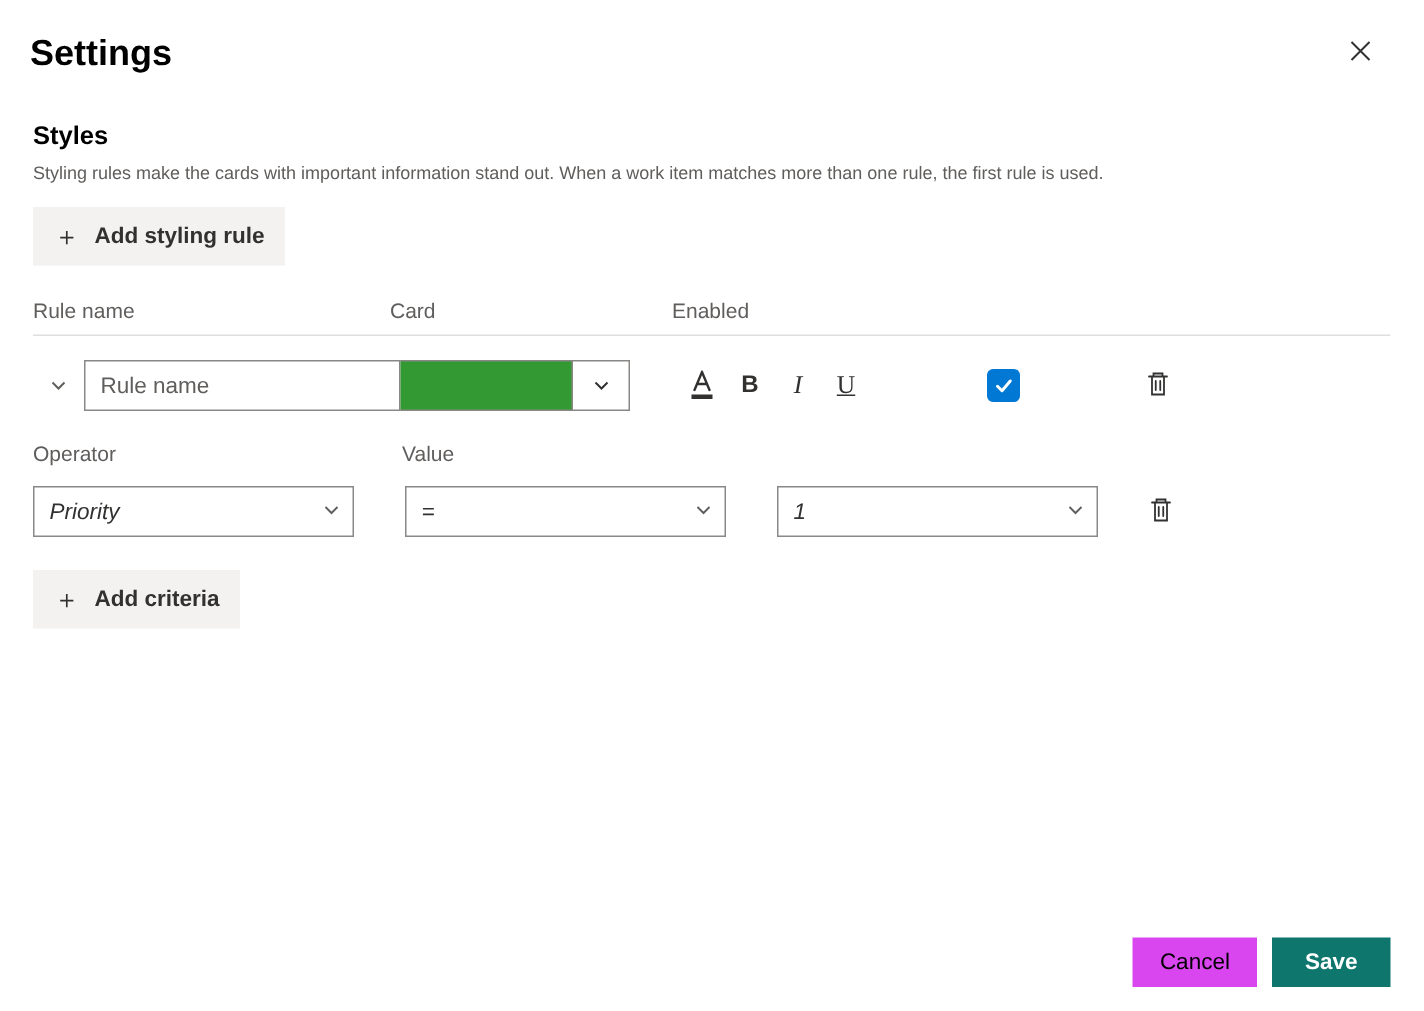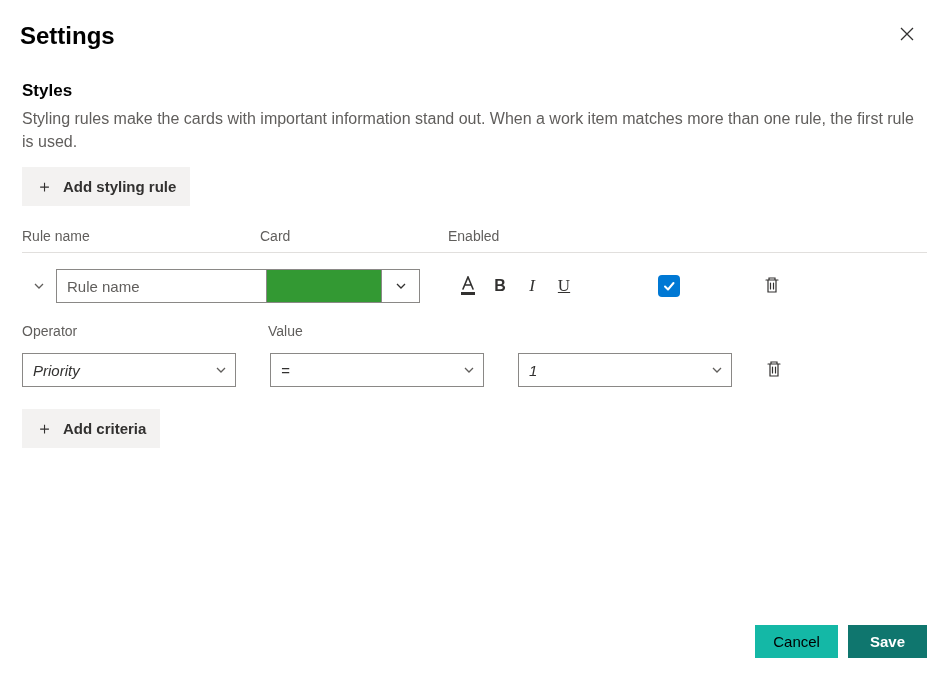--- a/index.html
+++ b/index.html
@@ -65,21 +65,21 @@
       padding: 16px 22px 0 22px;
       overflow: auto;
     }
     .main-title {
       font-size: 17px;
       font-weight: 700;
       color: #000;
       margin-bottom: 6px;
     }
     .main-desc {
-      font-size: 16px;
+      font-size: 12px;
       color: #605e5c;
       line-height: 1.45;
       margin-bottom: 14px;
     }
     .toolbar-btn {
       display: inline-flex;
       align-items: center;
       gap: 10px;
       background: #f3f2f1;
       border: none;
@@ -230,21 +230,21 @@
     }
     .footer {
       position: absolute;
       bottom: 0;
       right: 0;
       padding: 16px 22px;
       display: flex;
       gap: 10px;
     }
     .btn-cancel {
-      background: #14b8a6;
+      background: #d946ef;
       border: none;
       padding: 8px 18px;
       font-size: 15px;
       cursor: pointer;
       font-family: inherit;
     }
     .btn-save {
       background: #0f766e;
       color: #fff;
       border: none;

